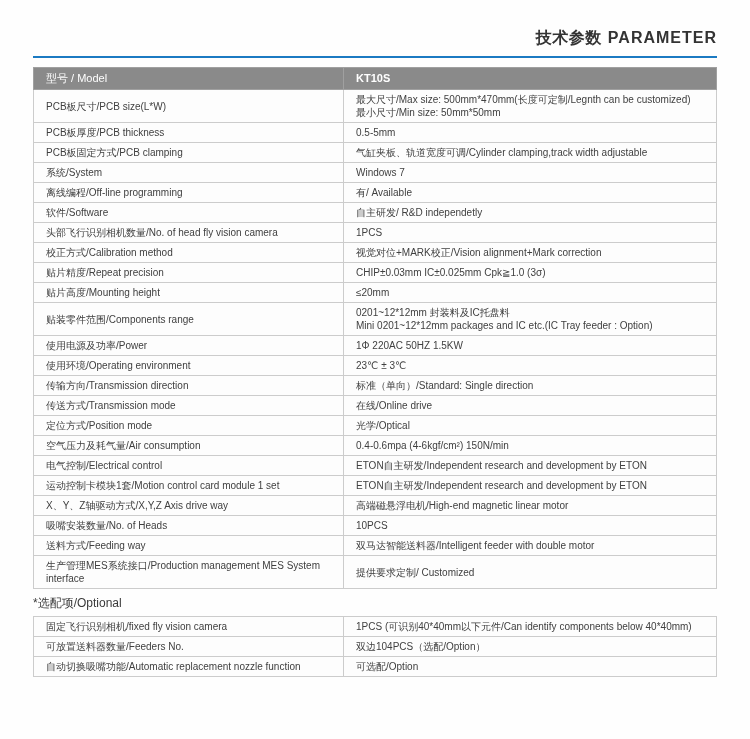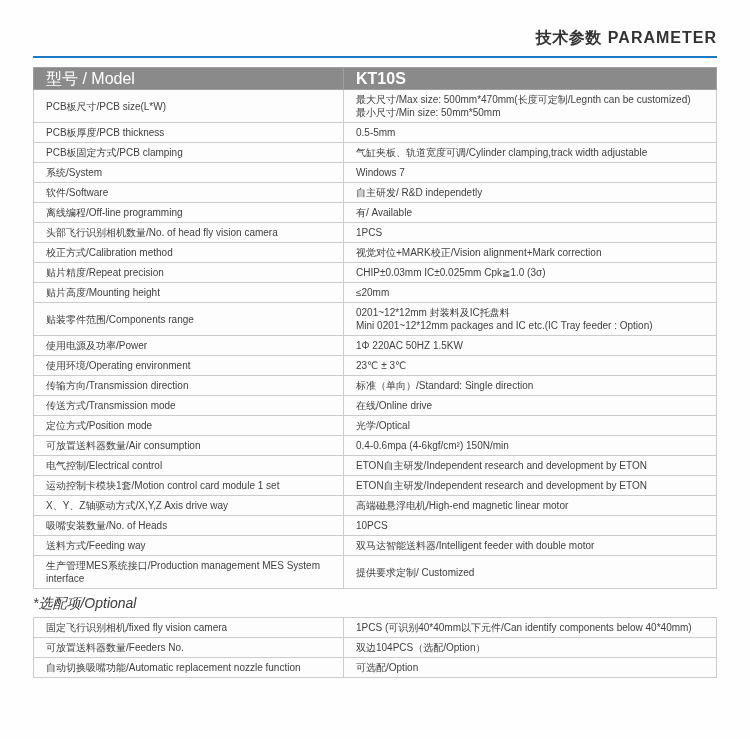--- a/index.html
+++ b/index.html
@@ -46,43 +46,42 @@
   table.spec-table {
     width: 100%;
     border-collapse: collapse;
     table-layout: fixed;
   }
   table.spec-table col.c1 { width: 310px; }
   table.spec-table th {
     background: #8a8a8a;
     color: #ffffff;
     text-align: left;
-    font-size: 16px;
+    font-size: 11px;
     padding: 4px 10px 4px 12px;
     border: 1px solid #a0a0a0;
     line-height: 13px;
     font-weight: normal;
     margin-left: 44px;
   }
   table.spec-table th.model-value { font-weight: bold; }
   table.spec-table td {
     border: 1px solid #cccccc;
     background: #fdfdfd;
     font-size: 10px;
     line-height: 13px;
     padding: 3px 6px 3px 12px;
     vertical-align: middle;
     white-space: pre-line;
     color: #404040;
   }
   .optional-label {
-    font-size: 14px;
+    font-size: 12px;
     color: #3a3a3a;
     margin: 6px 0 4px 0;
-    font-style: italic;
   }
 </style>
 </head>
 <body>
 
 <div class="page">
   <div class="content">
 
     <h1 class="page-title"><span>技术参数</span><span class="title-en">PARAMETER</span></h1>
 
@@ -111,26 +110,26 @@
           </tr>
           <tr>
             <td>PCB板固定方式/PCB clamping</td>
             <td>气缸夹板、轨道宽度可调/Cylinder clamping,track width adjustable</td>
           </tr>
           <tr>
             <td>系统/System</td>
             <td>Windows 7</td>
           </tr>
           <tr>
+            <td>离线编程/Off-line programming</td>
+            <td>有/ Available</td>
+          </tr>
+          <tr>
             <td>软件/Software</td>
             <td>自主研发/ R&amp;D independetly</td>
-          </tr>
-          <tr>
-            <td>离线编程/Off-line programming</td>
-            <td>有/ Available</td>
           </tr>
           <tr>
             <td>头部飞行识别相机数量/No. of head fly vision camera</td>
             <td>1PCS</td>
           </tr>
           <tr>
             <td>校正方式/Calibration method</td>
             <td>视觉对位+MARK校正/Vision alignment+Mark correction</td>
           </tr>
           <tr>
@@ -160,21 +159,21 @@
           </tr>
           <tr>
             <td>传送方式/Transmission mode</td>
             <td>在线/Online drive</td>
           </tr>
           <tr>
             <td>定位方式/Position mode</td>
             <td>光学/Optical</td>
           </tr>
           <tr>
-            <td>可放置送料器数量/Air consumption</td>
+            <td>空气压力及耗气量/Air consumption</td>
             <td>0.4-0.6mpa (4-6kgf/cm²)  150N/min</td>
           </tr>
           <tr>
             <td>电气控制/Electrical control</td>
             <td>ETON自主研发/Independent research and development by ETON</td>
           </tr>
           <tr>
             <td>运动控制卡模块1套/Motion control card module 1 set</td>
             <td>ETON自主研发/Independent research and development by ETON</td>
           </tr>

